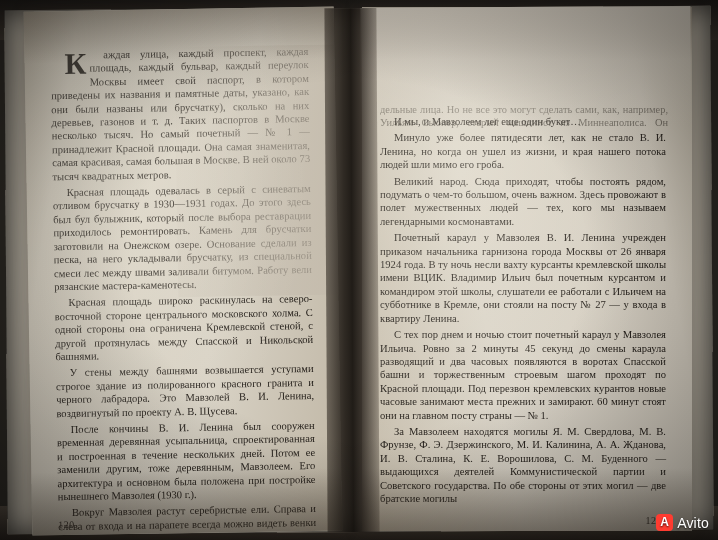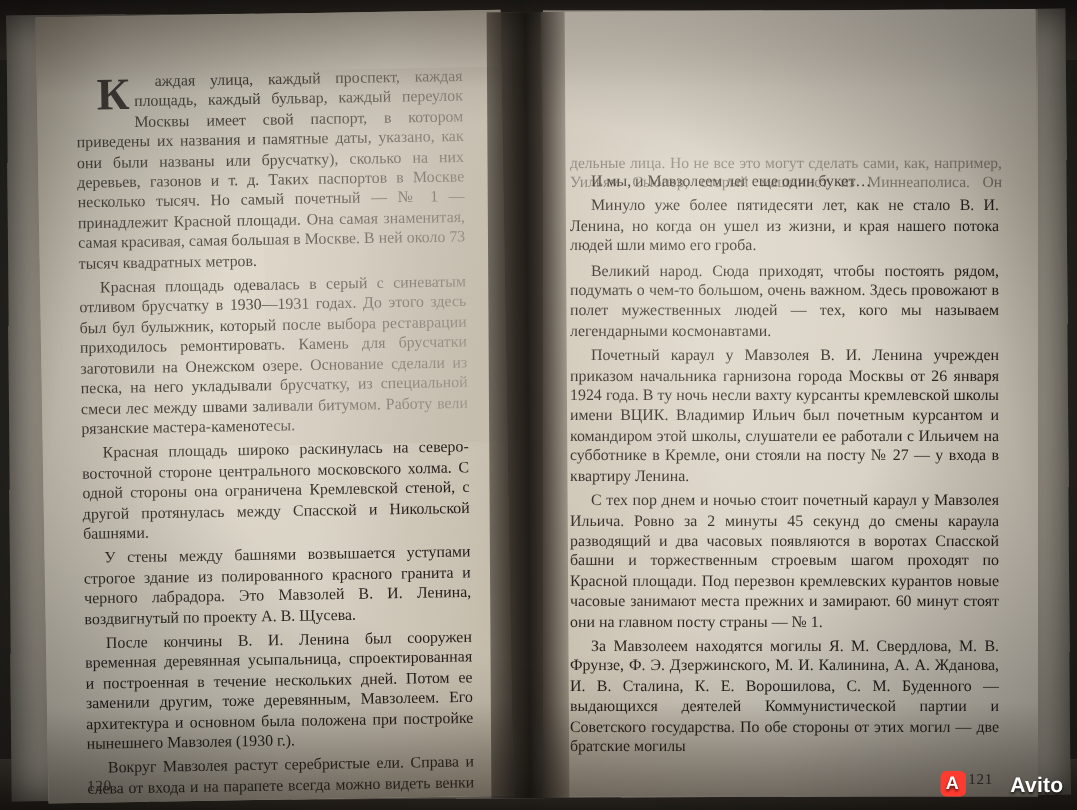--- a/index.html
+++ b/index.html
@@ -182,21 +182,21 @@
     height: 17px;
     border-radius: 4px;
     background: #ff3b30;
     color: #fff;
     font-weight: 700;
     font-size: 12px;
     line-height: 17px;
     text-align: center;
     font-family: "Liberation Sans", sans-serif;
   }
-  .wm-text { font-weight: 700; margin-left: 26px; }
+  .wm-text { font-weight: 400; }
   .vignette {
     position: absolute;
     inset: 0;
     pointer-events: none;
     background: radial-gradient(ellipse at 50% 48%, rgba(0,0,0,0) 45%, rgba(0,0,0,0.45) 100%);
   }
 </style>
 </head>
 <body>
 

